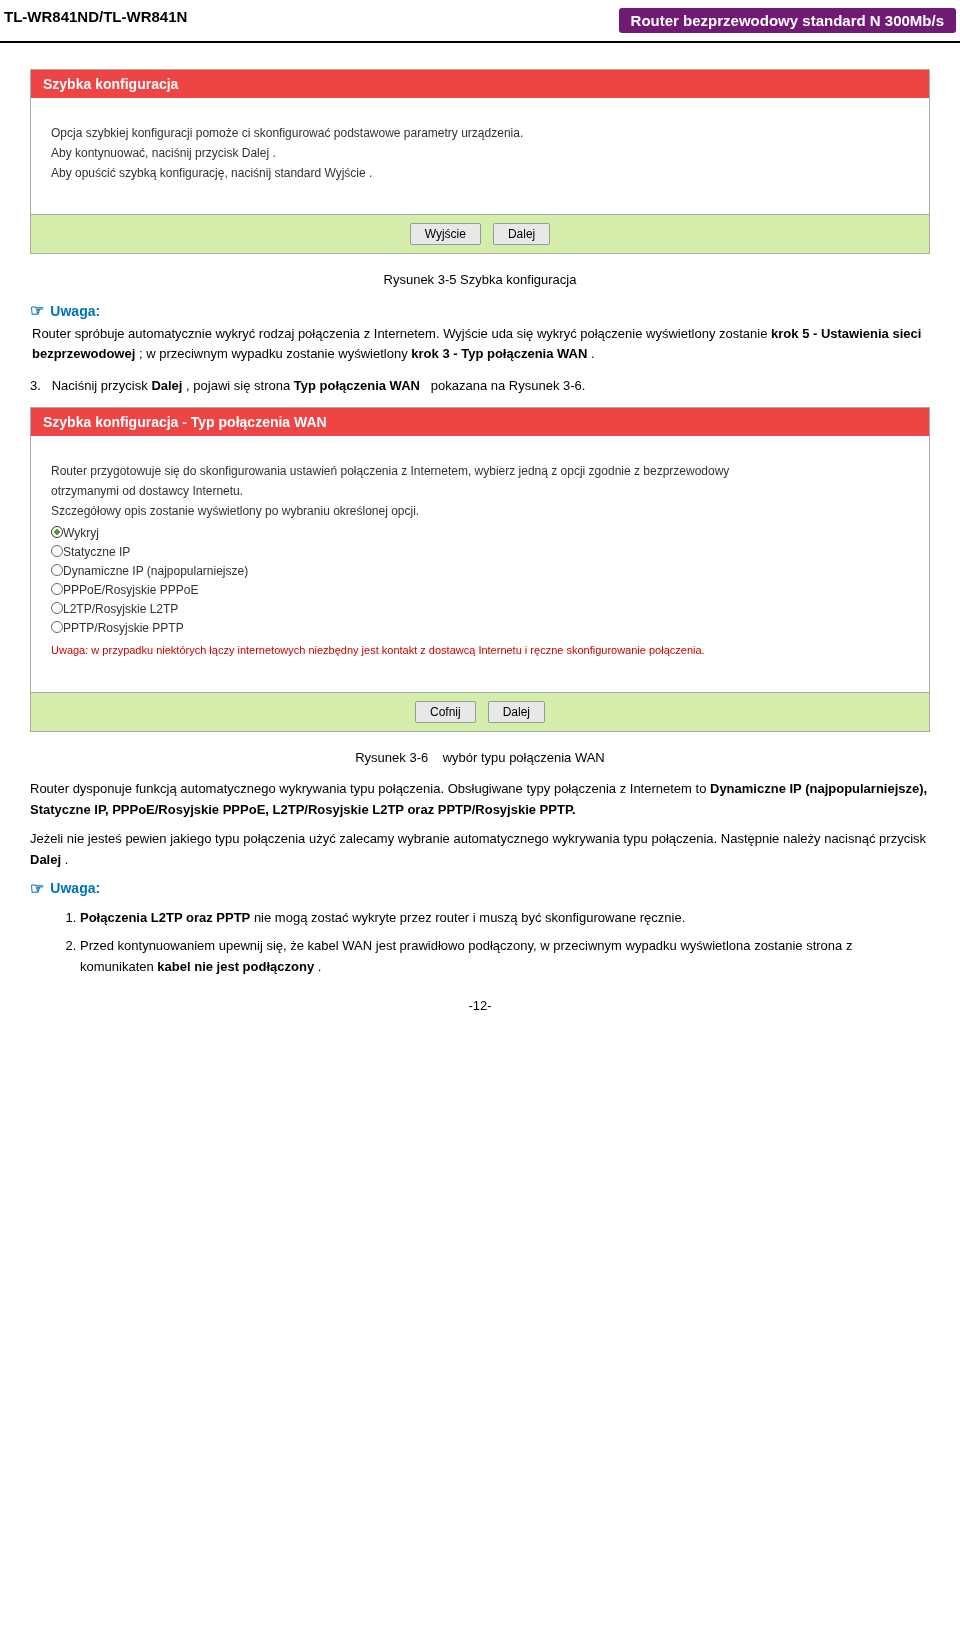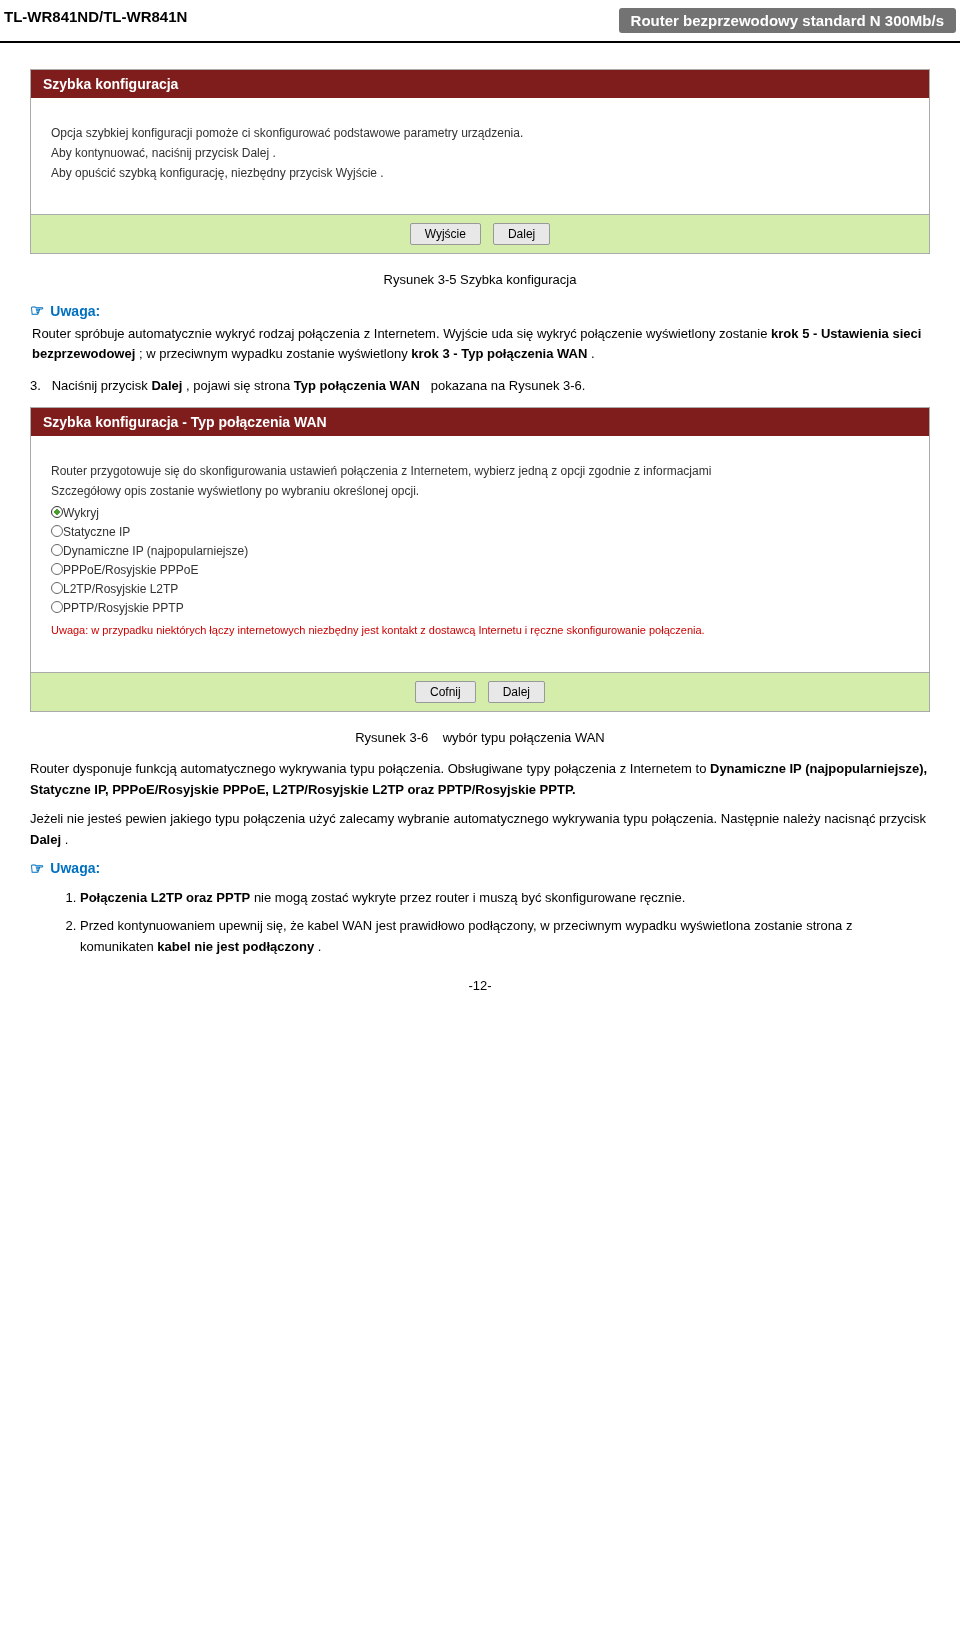--- a/index.html
+++ b/index.html
@@ -23,34 +23,34 @@
     .header-title-left {
       font-size: 15px;
       font-weight: bold;
       color: #000;
       margin-right: auto;
     }
     .header-title-right {
       font-size: 15px;
       font-weight: bold;
       color: #000;
-      background: #737373;
+      background: #701a75;
       color: #fff;
       padding: 4px 12px;
       border-radius: 3px;
     }
 
     
     .ui-box {
       border: 1px solid #aaa;
       margin: 10px 30px 18px 30px;
       background: #fff;
     }
     .ui-box-header {
-      background: #7f1d1d;
+      background: #ef4444;
       color: #fff;
       font-size: 14px;
       font-weight: bold;
       padding: 6px 12px;
     }
     .ui-box-body {
       padding: 28px 20px;
       font-size: 12px;
       color: #333;
     }
@@ -182,21 +182,21 @@
 </div>
 
 <div class="ui-box">
   <div class="ui-box-header">Szybka konfiguracja</div>
   <div class="ui-box-body">
     <p>Opcja szybkiej konfiguracji pomoże ci skonfigurować podstawowe parametry urządzenia.</p>
     <p>
       <span>Aby kontynuować, naciśnij przycisk Dalej .</span>
     </p>
     <p>
-      <span>Aby opuścić szybką konfigurację, niezbędny przycisk Wyjście .</span>
+      <span>Aby opuścić szybką konfigurację, naciśnij standard Wyjście .</span>
     </p>
   </div>
   <div class="ui-box-footer">
     <button class="ui-button">Wyjście</button>
     <button class="ui-button">Dalej</button>
   </div>
 </div>
 
 <div class="figure-caption">Rysunek 3-5   Szybka konfiguracja</div>
 
@@ -221,21 +221,22 @@
   <b>Dalej</b>
   <span>, pojawi się strona</span>
   <b>Typ połączenia WAN</b>
   &nbsp;
   <span>pokazana na Rysunek 3-6.</span>
 </div>
 
 <div class="ui-box">
   <div class="ui-box-header">Szybka konfiguracja - Typ połączenia WAN</div>
   <div class="ui-box-body">
-    <p>Router przygotowuje się do skonfigurowania ustawień połączenia z Internetem, wybierz jedną z opcji zgodnie z informacjami</p>
+    <p>Router przygotowuje się do skonfigurowania ustawień połączenia z Internetem, wybierz jedną z opcji zgodnie z bezprzewodowy</p>
+    <p>otrzymanymi od dostawcy Internetu.</p>
     <p>Szczegółowy opis zostanie wyświetlony po wybraniu określonej opcji.</p>
     <div style="margin-top:8px;">
       <div class="radio-option">
         <div class="radio-circle selected"></div>
         <span>Wykryj</span>
       </div>
       <div class="radio-option">
         <div class="radio-circle"></div>
         <span>Statyczne IP</span>
       </div>

